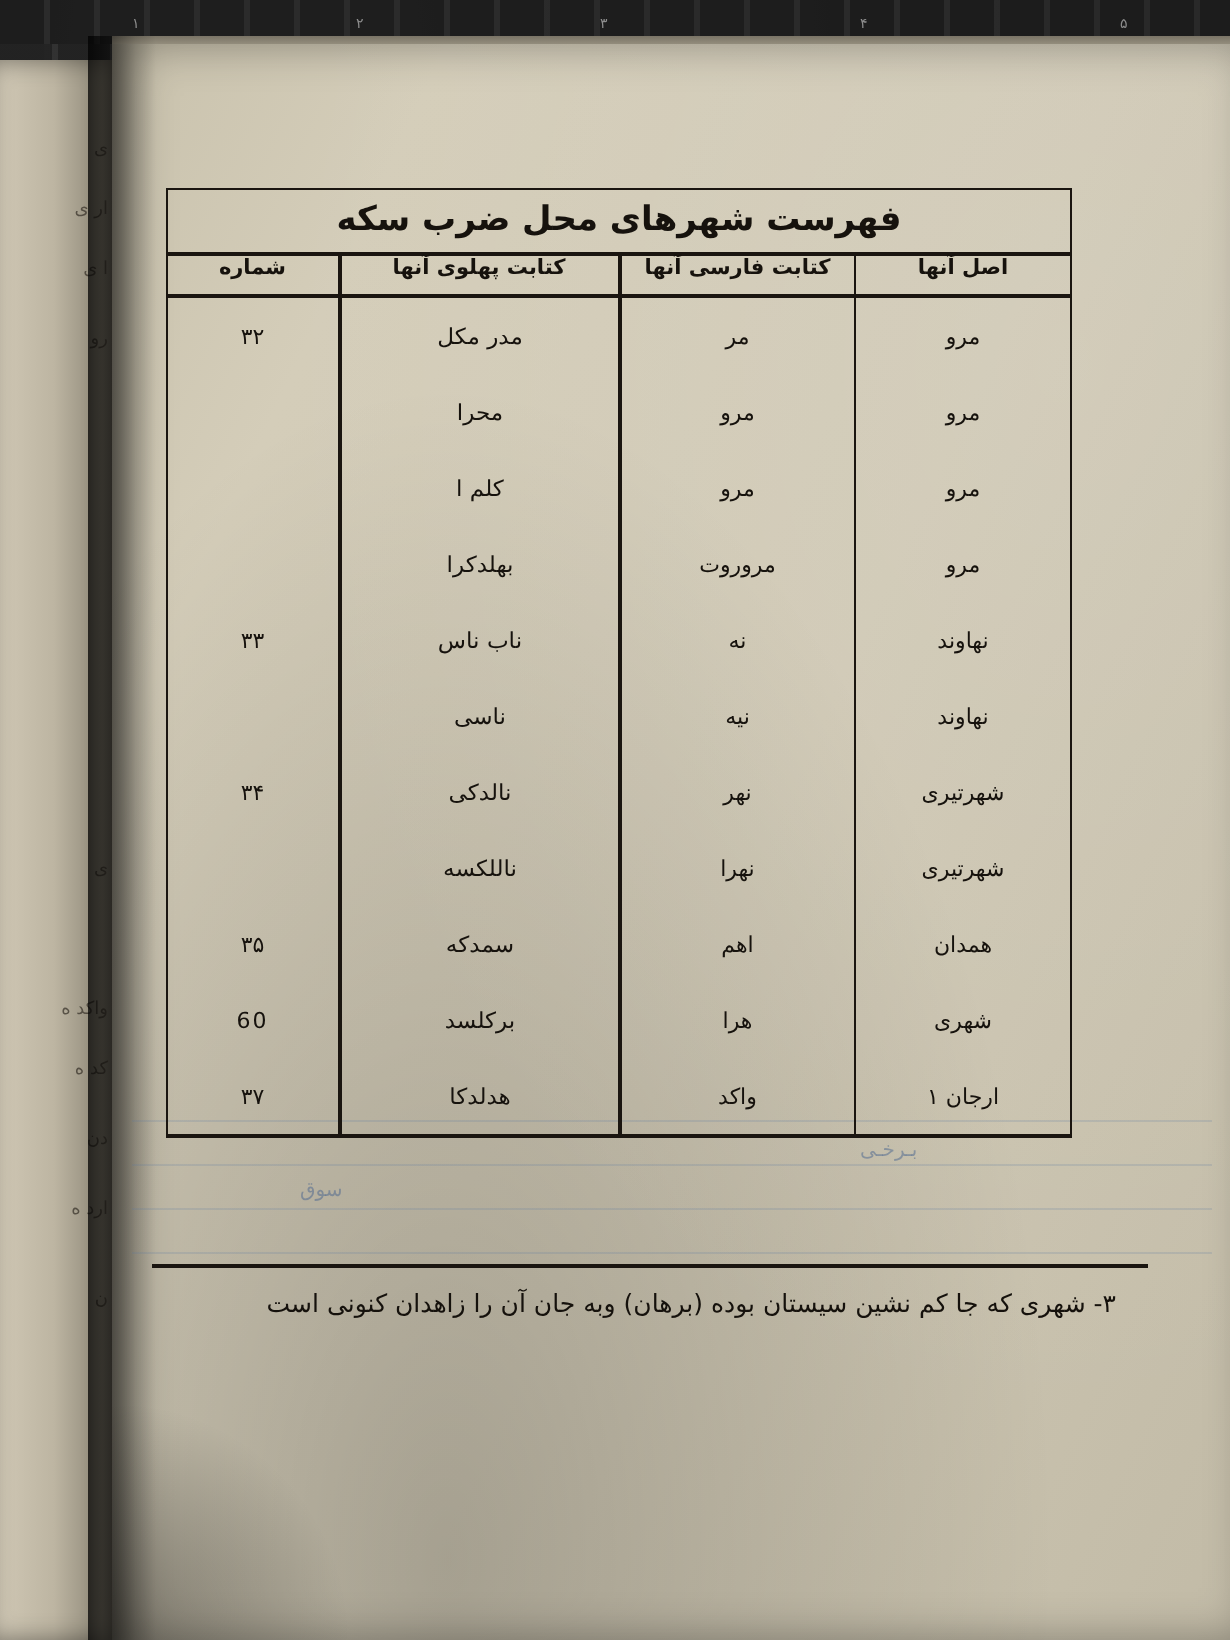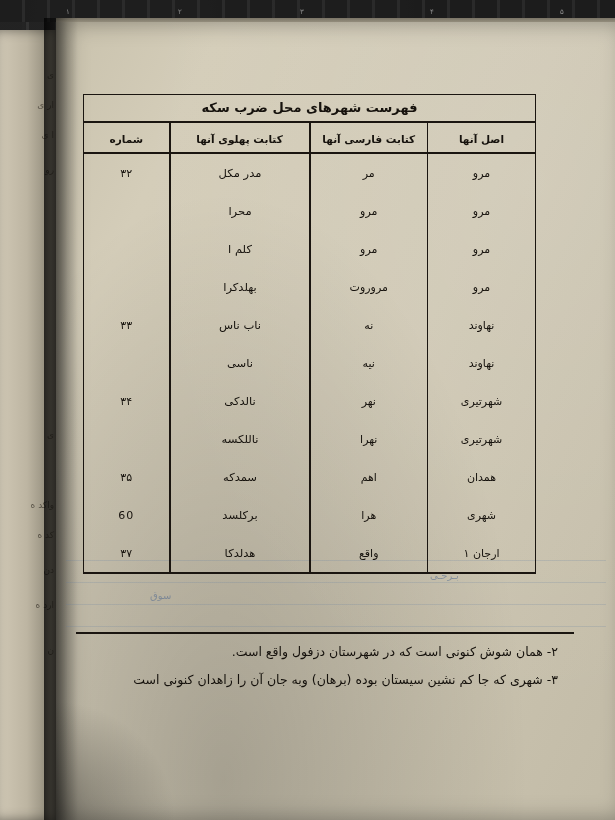--- a/index.html
+++ b/index.html
@@ -138,27 +138,27 @@
     font-family: "DejaVu Sans", sans-serif;
     font-size: 11px;
     color: #16120d;
     text-align: center;
     padding: 2px 3px;
     background: transparent;
   }
   table.coin .caption-cell {
     border: 1px solid #1a1510;
     border-bottom: none;
-    font-size: 13px;
+    font-size: 17px;
     letter-spacing: .5px;
     padding: 5px 4px 6px 4px;
   }
   table.coin thead th {
     font-size: 10.5px;
-    padding: 10px 2px 7px 2px;
+    padding: 0 2px 7px 2px;
     border-top: 2px solid #1a1510;
     border-bottom: 2px solid #1a1510;
   }
   table.coin tbody td {
     height: 34px;
     border-top: none;
     border-bottom: none;
   }
   table.coin tbody tr:last-child td {
     border-bottom: 2px solid #1a1510;
@@ -320,28 +320,27 @@
           <td class="num">۳۵</td>
         </tr>
         <tr>
           <td class="fa">شهری</td>
           <td class="fa">هرا</td>
           <td class="pahlavi col-pahl">بركلسد</td>
           <td class="num">60</td>
         </tr>
         <tr>
           <td class="fa">ارجان ۱</td>
-          <td class="fa">واقع</td>
+          <td class="fa">واكد</td>
           <td class="pahlavi col-pahl">هدلدکا</td>
           <td class="num">۳۷</td>
         </tr>
       </tbody>
     </table>
   </div>
 
   <div class="footnotes">
     <div class="fn-rule"></div>
-    <div class="fn indent">۲- همان شوش کنونی است که در شهرستان دزفول واقع است.</div>
     <div class="fn indent fn-clip">۳- شهری که جا کم نشین سیستان بوده (برهان) وبه جان آن را زاهدان کنونی است</div>
   </div>
 
   <div class="curl"></div>
 </div>
 
 </body></html>

